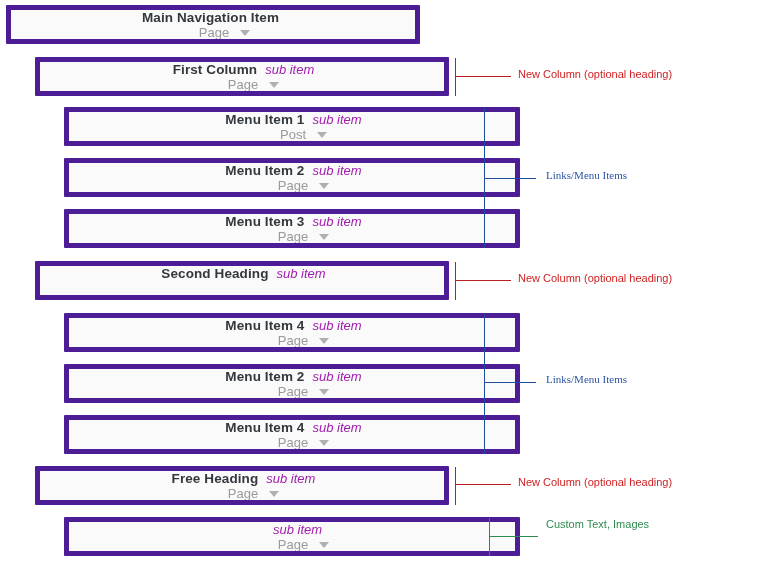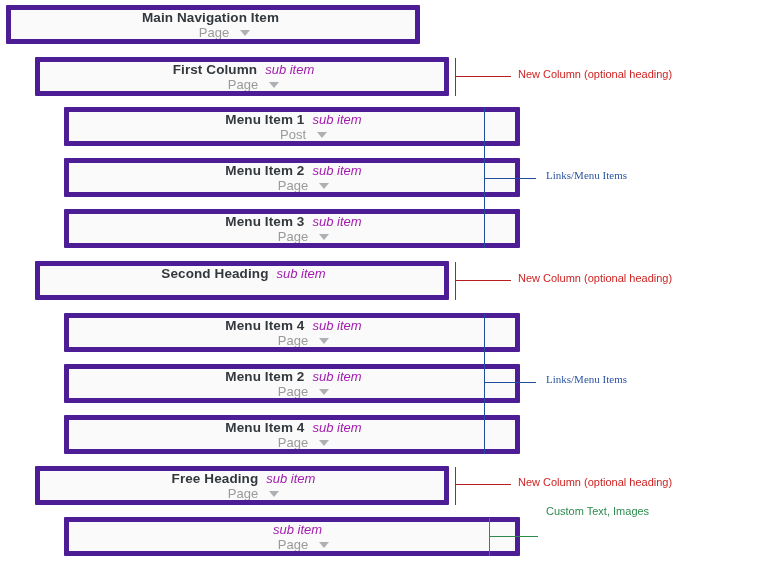--- a/index.html
+++ b/index.html
@@ -258,16 +258,16 @@
 
   <div class="ann-group">
     <div class="ann-vline red" style="left:455px; top:467px; height:38px;"></div>
     <div class="ann-hline red" style="left:455px; top:484px; width:56px;"></div>
     <div class="ann-label t-red" style="left:518px; top:477px;">New Column (optional heading)</div>
   </div>
 
   <div class="ann-group">
     <div class="ann-vline green" style="left:489px; top:518px; height:38px;"></div>
     <div class="ann-hline green" style="left:489px; top:536px; width:49px;"></div>
-    <div class="ann-label t-green" style="left:546px; top:506px;">Custom Text, Images</div>
+    <div class="ann-label t-green" style="left:546px; top:519px;">Custom Text, Images</div>
   </div>
 
 </div>
 
 </body></html>

